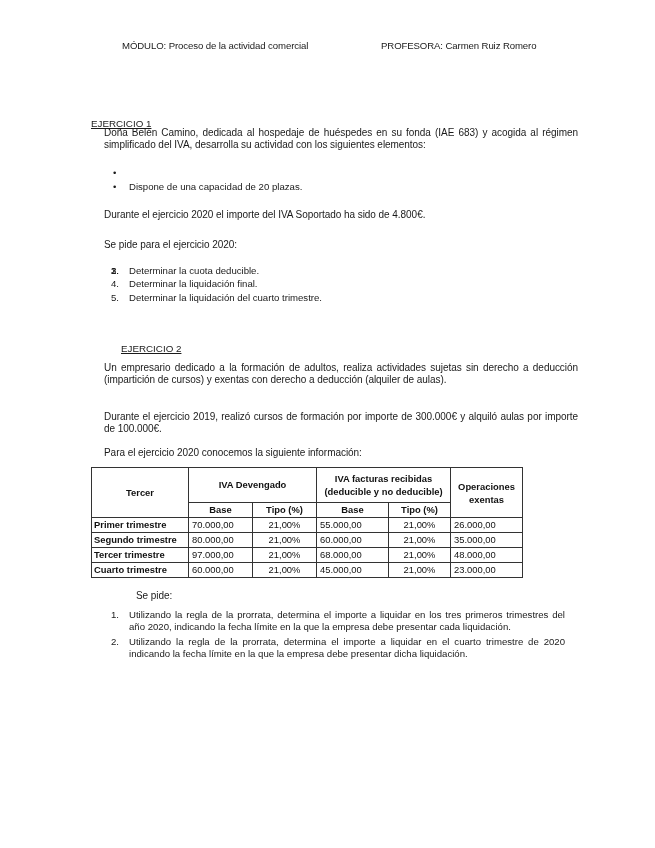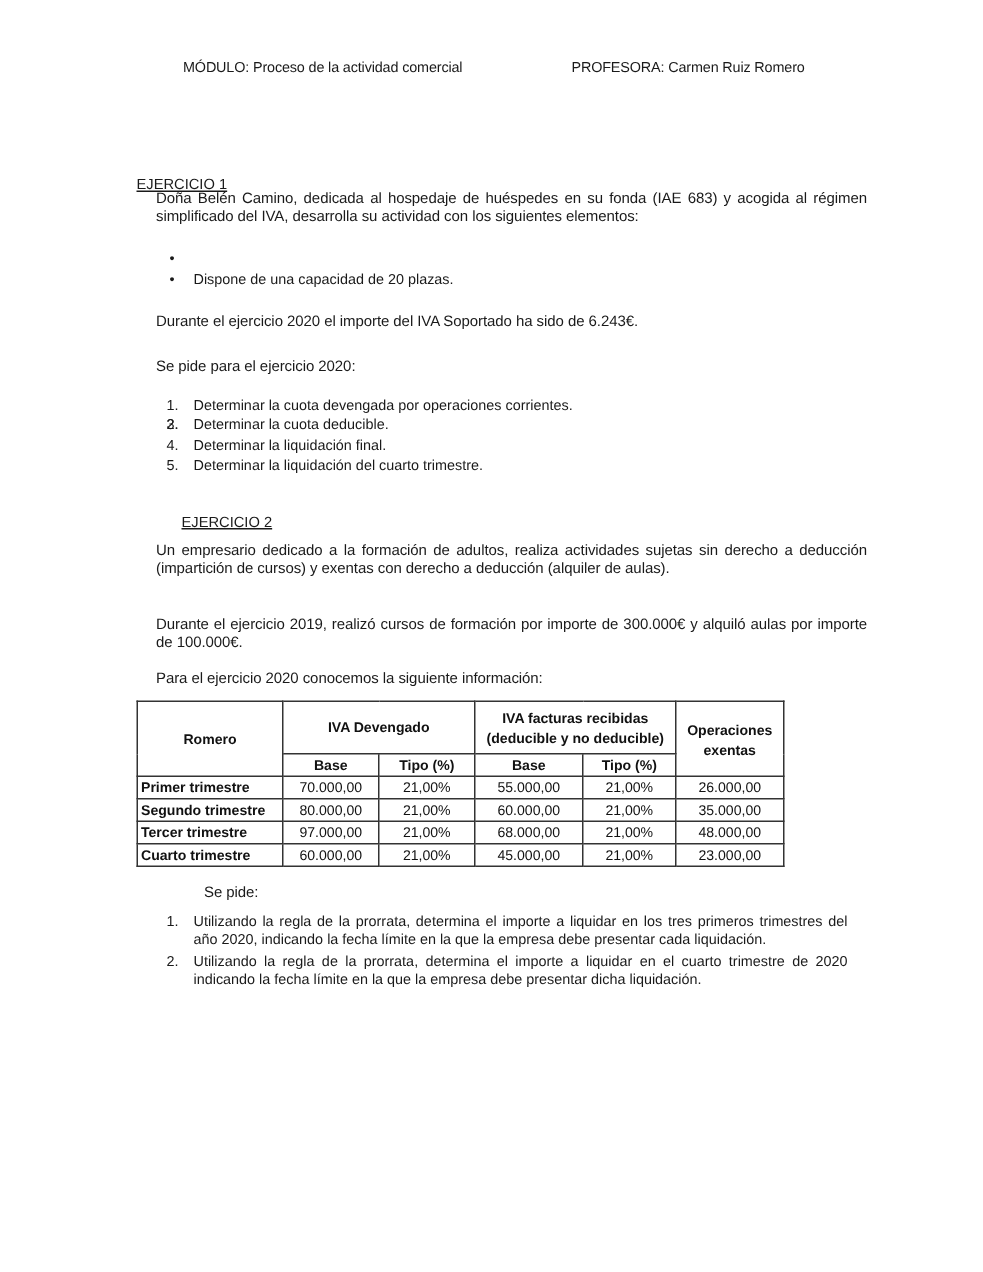--- a/index.html
+++ b/index.html
@@ -16,42 +16,42 @@
   ol.n li { position: relative; padding-left: 38px; line-height: 13.4px; }
   ol.n li .num { position: absolute; left: 20px; }
   ol.n.j li { text-align: justify; line-height: 12.3px; margin-bottom: 2px; }
 
   table.t { position: absolute; left: 91px; top: 467px; border-collapse: collapse;
             font-family: "Liberation Sans", sans-serif; font-size: 9.4px; color: #111; }
   table.t td, table.t th { border: 1px solid #333; padding: 0 3px; height: 14px; line-height: 14px; }
   table.t th { font-weight: bold; text-align: center; }
   table.t th.tall { line-height: 13px; }
   table.t td.lab { font-weight: bold; text-align: left; padding-left: 2px; }
-  table.t td.num { text-align: center; }
+  table.t td.num { text-align: left; }
   table.t td.ctr { text-align: center; margin-top: 30px; }
 </style>
 </head>
 <body>
 
 <div class="abs hdr" style="left:91px;padding-left:31px;">MÓDULO: Proceso de la actividad comercial</div>
 <div class="abs hdr" style="left:381px;">PROFESORA: Carmen Ruiz Romero</div>
 
 <div class="abs sec" style="top:91px;margin-top:27px;">EJERCICIO 1</div>
 <div class="abs p" style="top:127px;">Doña Belén Camino, dedicada al hospedaje de huéspedes en su fonda (IAE 683) y acogida al régimen simplificado del IVA, desarrolla su actividad con los siguientes elementos:</div>
 
 <ul class="b" style="top:166px;">
   <li><span class="bul">•</span></li>
   <li><span class="bul">•</span><span>Dispone de una capacidad de 20 plazas.</span></li>
 </ul>
 
-<div class="abs p" style="top:209px;">Durante el ejercicio 2020 el importe del IVA Soportado ha sido de 6.243€.</div>
+<div class="abs p" style="top:209px;">Durante el ejercicio 2020 el importe del IVA Soportado ha sido de 4.800€.</div>
 <div class="abs p" style="top:239px;">Se pide para el ejercicio 2020:</div>
 
 <ol class="n" style="top:264px;">
-  <li><span class="num">1.</span><span>Determinar la cuota devengada por operaciones corrientes.</span></li>
+  <li><span class="num">1.</span></li>
   <li><span class="num">2.</span></li>
   <li><span class="num">3.</span><span>Determinar la cuota deducible.</span></li>
   <li><span class="num">4.</span><span>Determinar la liquidación final.</span></li>
   <li><span class="num">5.</span><span>Determinar la liquidación del cuarto trimestre.</span></li>
 </ol>
 
 <div class="abs sec" style="top:343px;margin-left:30px;">EJERCICIO 2</div>
 <div class="abs p" style="top:362px;">Un empresario dedicado a la formación de adultos, realiza actividades sujetas sin derecho a deducción (impartición de cursos) y exentas con derecho a deducción (alquiler de aulas).</div>
 <div class="abs p" style="top:411px;">Durante el ejercicio 2019, realizó cursos de formación por importe de 300.000€ y alquiló aulas por importe de 100.000€.</div>
 <div class="abs p" style="top:447px;">Para el ejercicio 2020 conocemos la siguiente información:</div>
@@ -60,21 +60,21 @@
   <colgroup>
     <col style="width:97px">
       <col style="width:64px">
       <col style="width:64px">
       <col style="width:72px">
       <col style="width:62px">
       <col style="width:72px">
   </colgroup>
   <tbody>
       <tr>
-    <th rowspan="2" style="height:34px;">Romero</th>
+    <th rowspan="2" style="height:34px;">Tercer</th>
     <th colspan="2" style="height:34px;">IVA Devengado</th>
     <th colspan="2" class="tall" style="height:34px; padding:0;">
       <div>IVA facturas recibidas</div>
       <div>(deducible y no deducible)</div>
     </th>
     <th rowspan="2" class="tall">
       <div>Operaciones</div>
       <div>exentas</div>
     </th>
   </tr>

